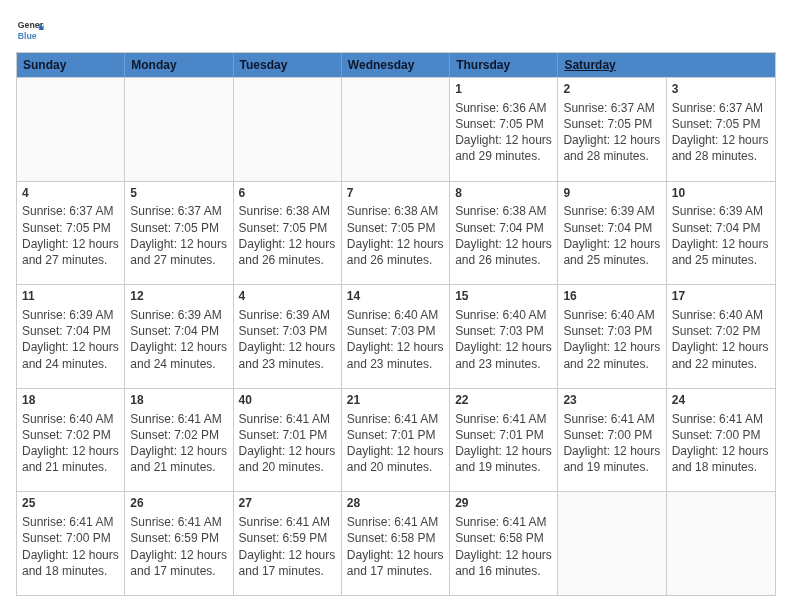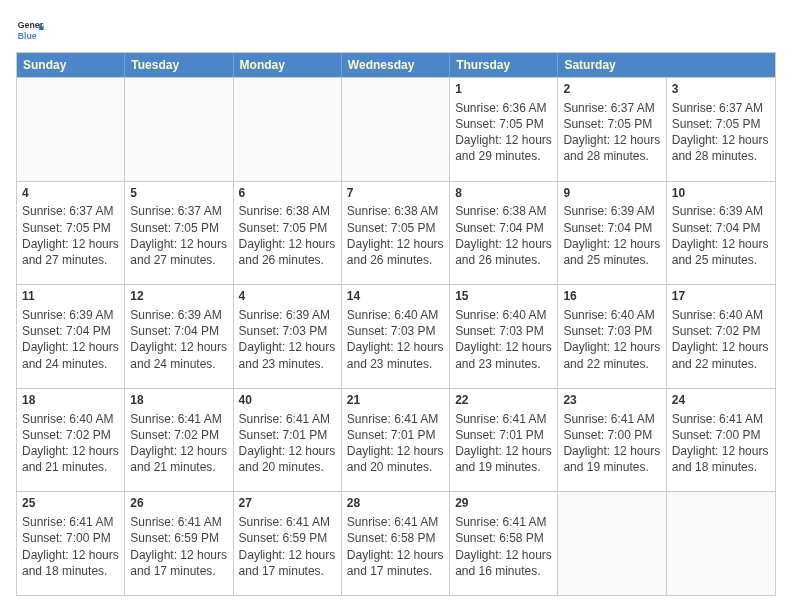--- a/index.html
+++ b/index.html
@@ -50,27 +50,27 @@
       flex-direction: column;
       border: 1px solid #ccc;
     }
     .cal-header {
       display: grid;
       grid-template-columns: repeat(7, 1fr);
       background: #4a86c8;
     }
     .cal-header-cell {
       padding: 5px 6px;
-      color: #fef9c3;
+      color: #0f172a;
       font-size: 12px;
       font-weight: bold;
       border-right: 1px solid #6aa0d8;
       text-align: left;
     }
-    .cal-header-cell:last-child { border-right: none; }
+    .cal-header-cell:last-child { border-right: none; text-decoration: underline; }
     .cal-body {
       flex: 1;
       display: flex;
       flex-direction: column;
     }
     .cal-row {
       flex: 1;
       display: grid;
       grid-template-columns: repeat(7, 1fr);
       border-top: 1px solid #ccc;
@@ -118,22 +118,22 @@
     </div>
     <div class="title-block">
       <div class="month-title"></div>
       <div class="subtitle"></div>
     </div>
   </div>
 
   <div class="calendar">
     <div class="cal-header">
     <div class="cal-header-cell">Sunday</div>
+        <div class="cal-header-cell">Monday</div>
         <div class="cal-header-cell">Tuesday</div>
-        <div class="cal-header-cell">Monday</div>
         <div class="cal-header-cell">Wednesday</div>
         <div class="cal-header-cell">Thursday</div>
         <div class="cal-header-cell">Saturday</div>
       </div>
     <div class="cal-body">
     <div class="cal-row">
           <div class="cal-cell empty"></div>
           <div class="cal-cell empty"></div>
           <div class="cal-cell empty"></div>
           <div class="cal-cell empty"></div>

